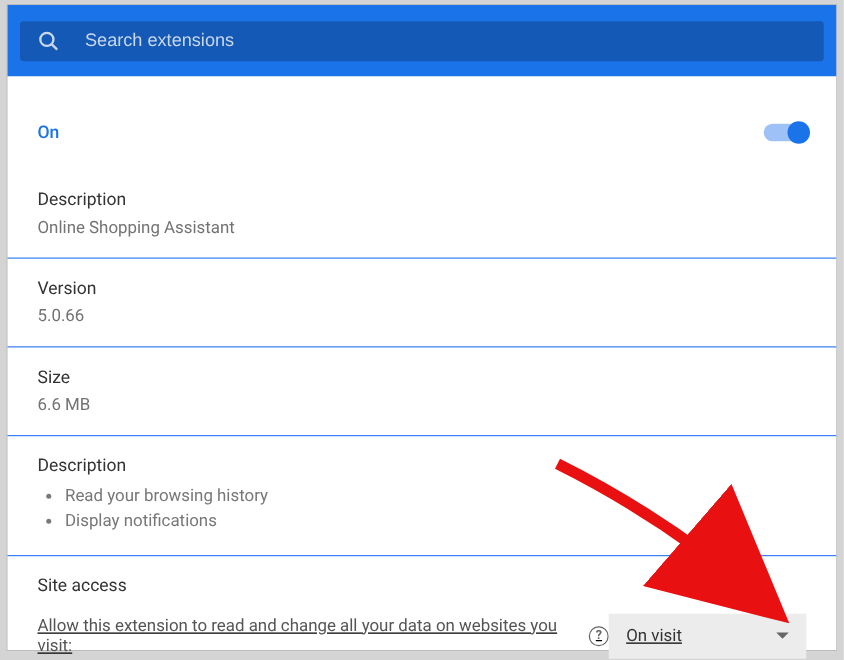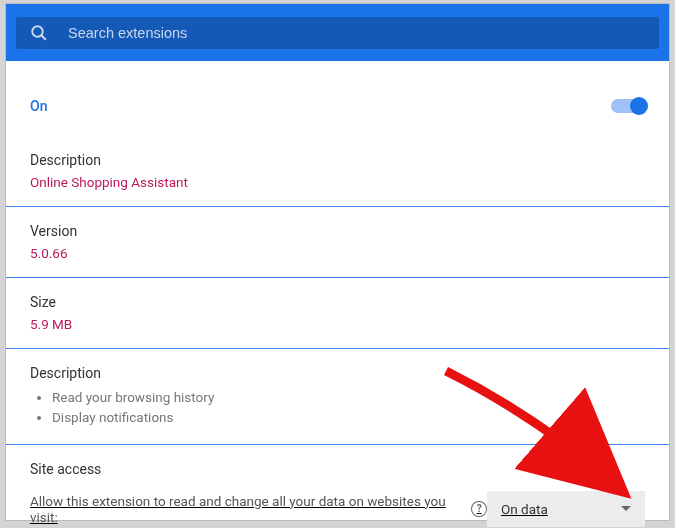--- a/index.html
+++ b/index.html
@@ -93,21 +93,21 @@
       position: absolute;
       top: -2px;
     }
     .section-title {
       font-size: 14px;
       color: #333;
       margin-bottom: 6px;
     }
     .section-value {
       font-size: 13.5px;
-      color: #be185d;
+      color: #737373;
     }
     .permissions-list {
       list-style: disc;
       padding-left: 22px;
       color: #777;
       font-size: 13.5px;
       line-height: 1.5;
     }
     .site-access-row {
       display: flex;
@@ -187,40 +187,40 @@
       <div class="section-value">Online Shopping Assistant</div>
     </div>
 
     <div class="section">
       <div class="section-title">Version</div>
       <div class="section-value">5.0.66</div>
     </div>
 
     <div class="section">
       <div class="section-title">Size</div>
-      <div class="section-value">5.9 MB</div>
+      <div class="section-value">6.6 MB</div>
     </div>
 
     <div class="section">
       <div class="section-title">Description</div>
       <ul class="permissions-list">
         <li>Read your browsing history</li>
         <li>Display notifications</li>
       </ul>
     </div>
 
     <div class="section">
       <div class="section-title">Site access</div>
       <div class="site-access-row">
         <div class="site-access-label">
           <span>Allow this extension to read and change all your data on websites you visit:</span>
           <span class="help-icon">?</span>
         </div>
         <div class="dropdown">
-          <span>On data</span>
+          <span>On visit</span>
           <span class="dropdown-arrow"></span>
         </div>
       </div>
     </div>
 
   </div>
 
   <svg class="arrow" style="left:430px; top:362px; width:210px; height:135px;" viewBox="0 0 210 135">
     <defs>
       <marker id="arrowhead" markerWidth="12" markerHeight="12" refX="9" refY="6" orient="auto">

